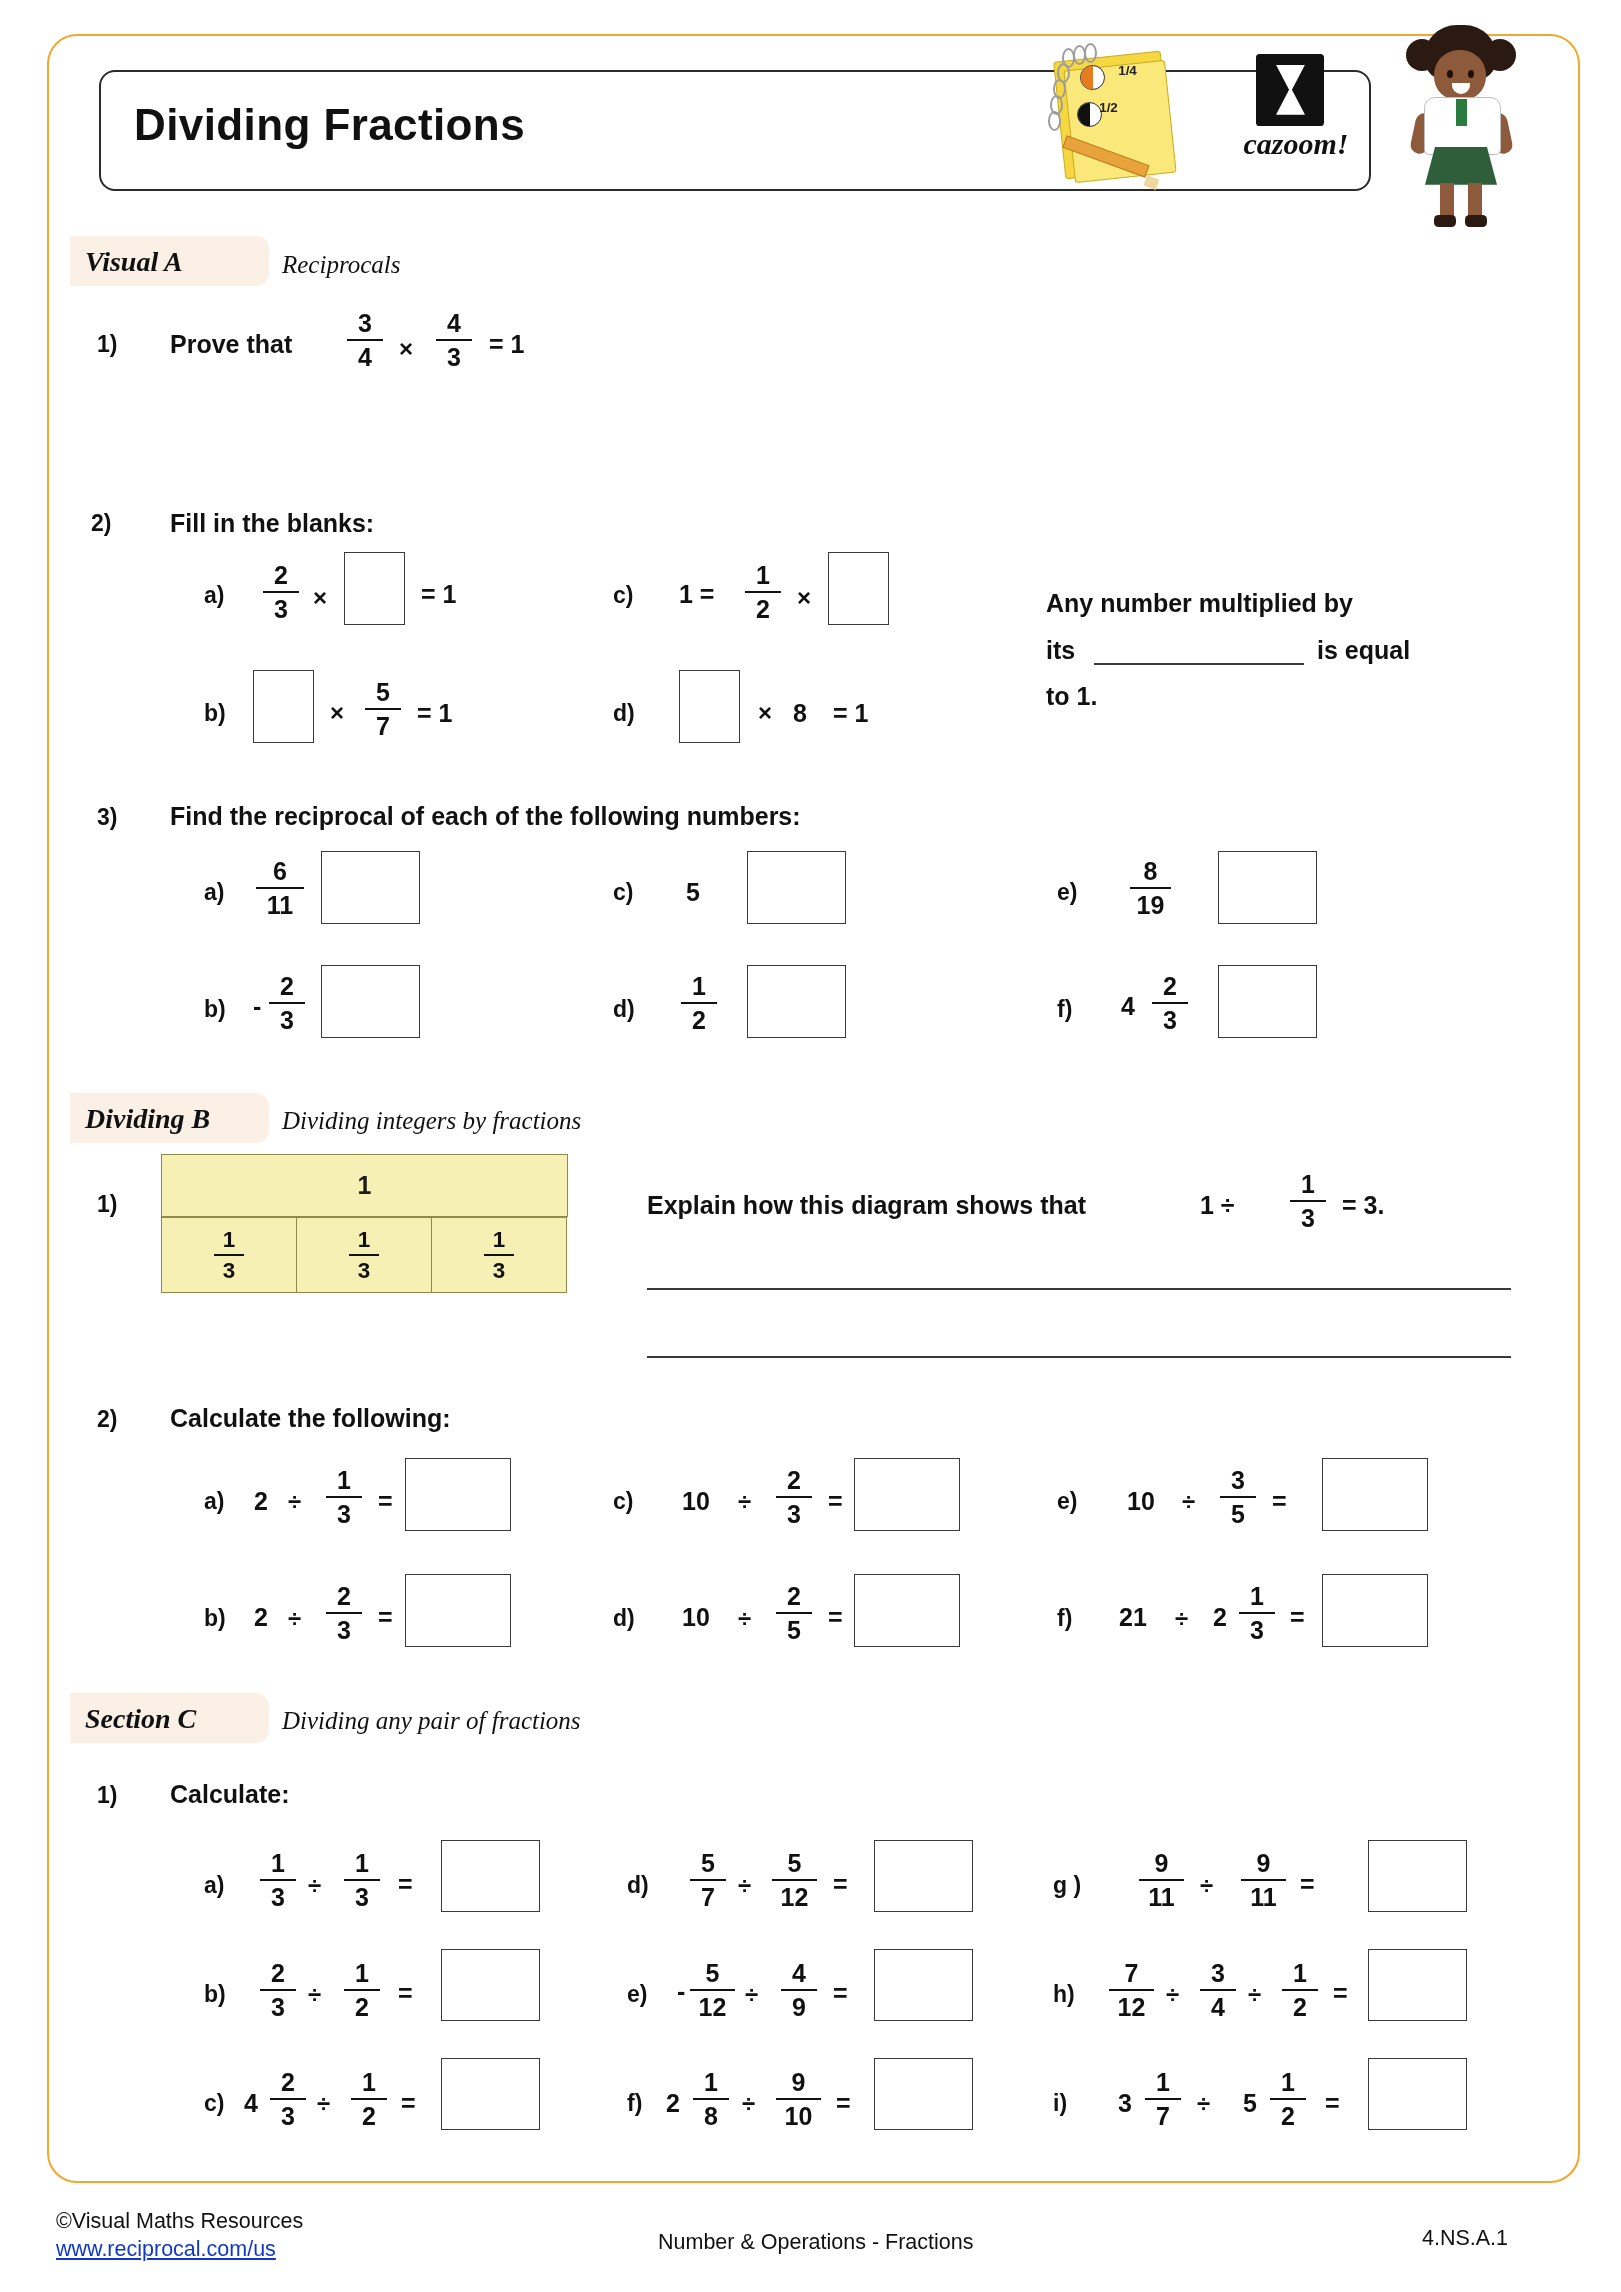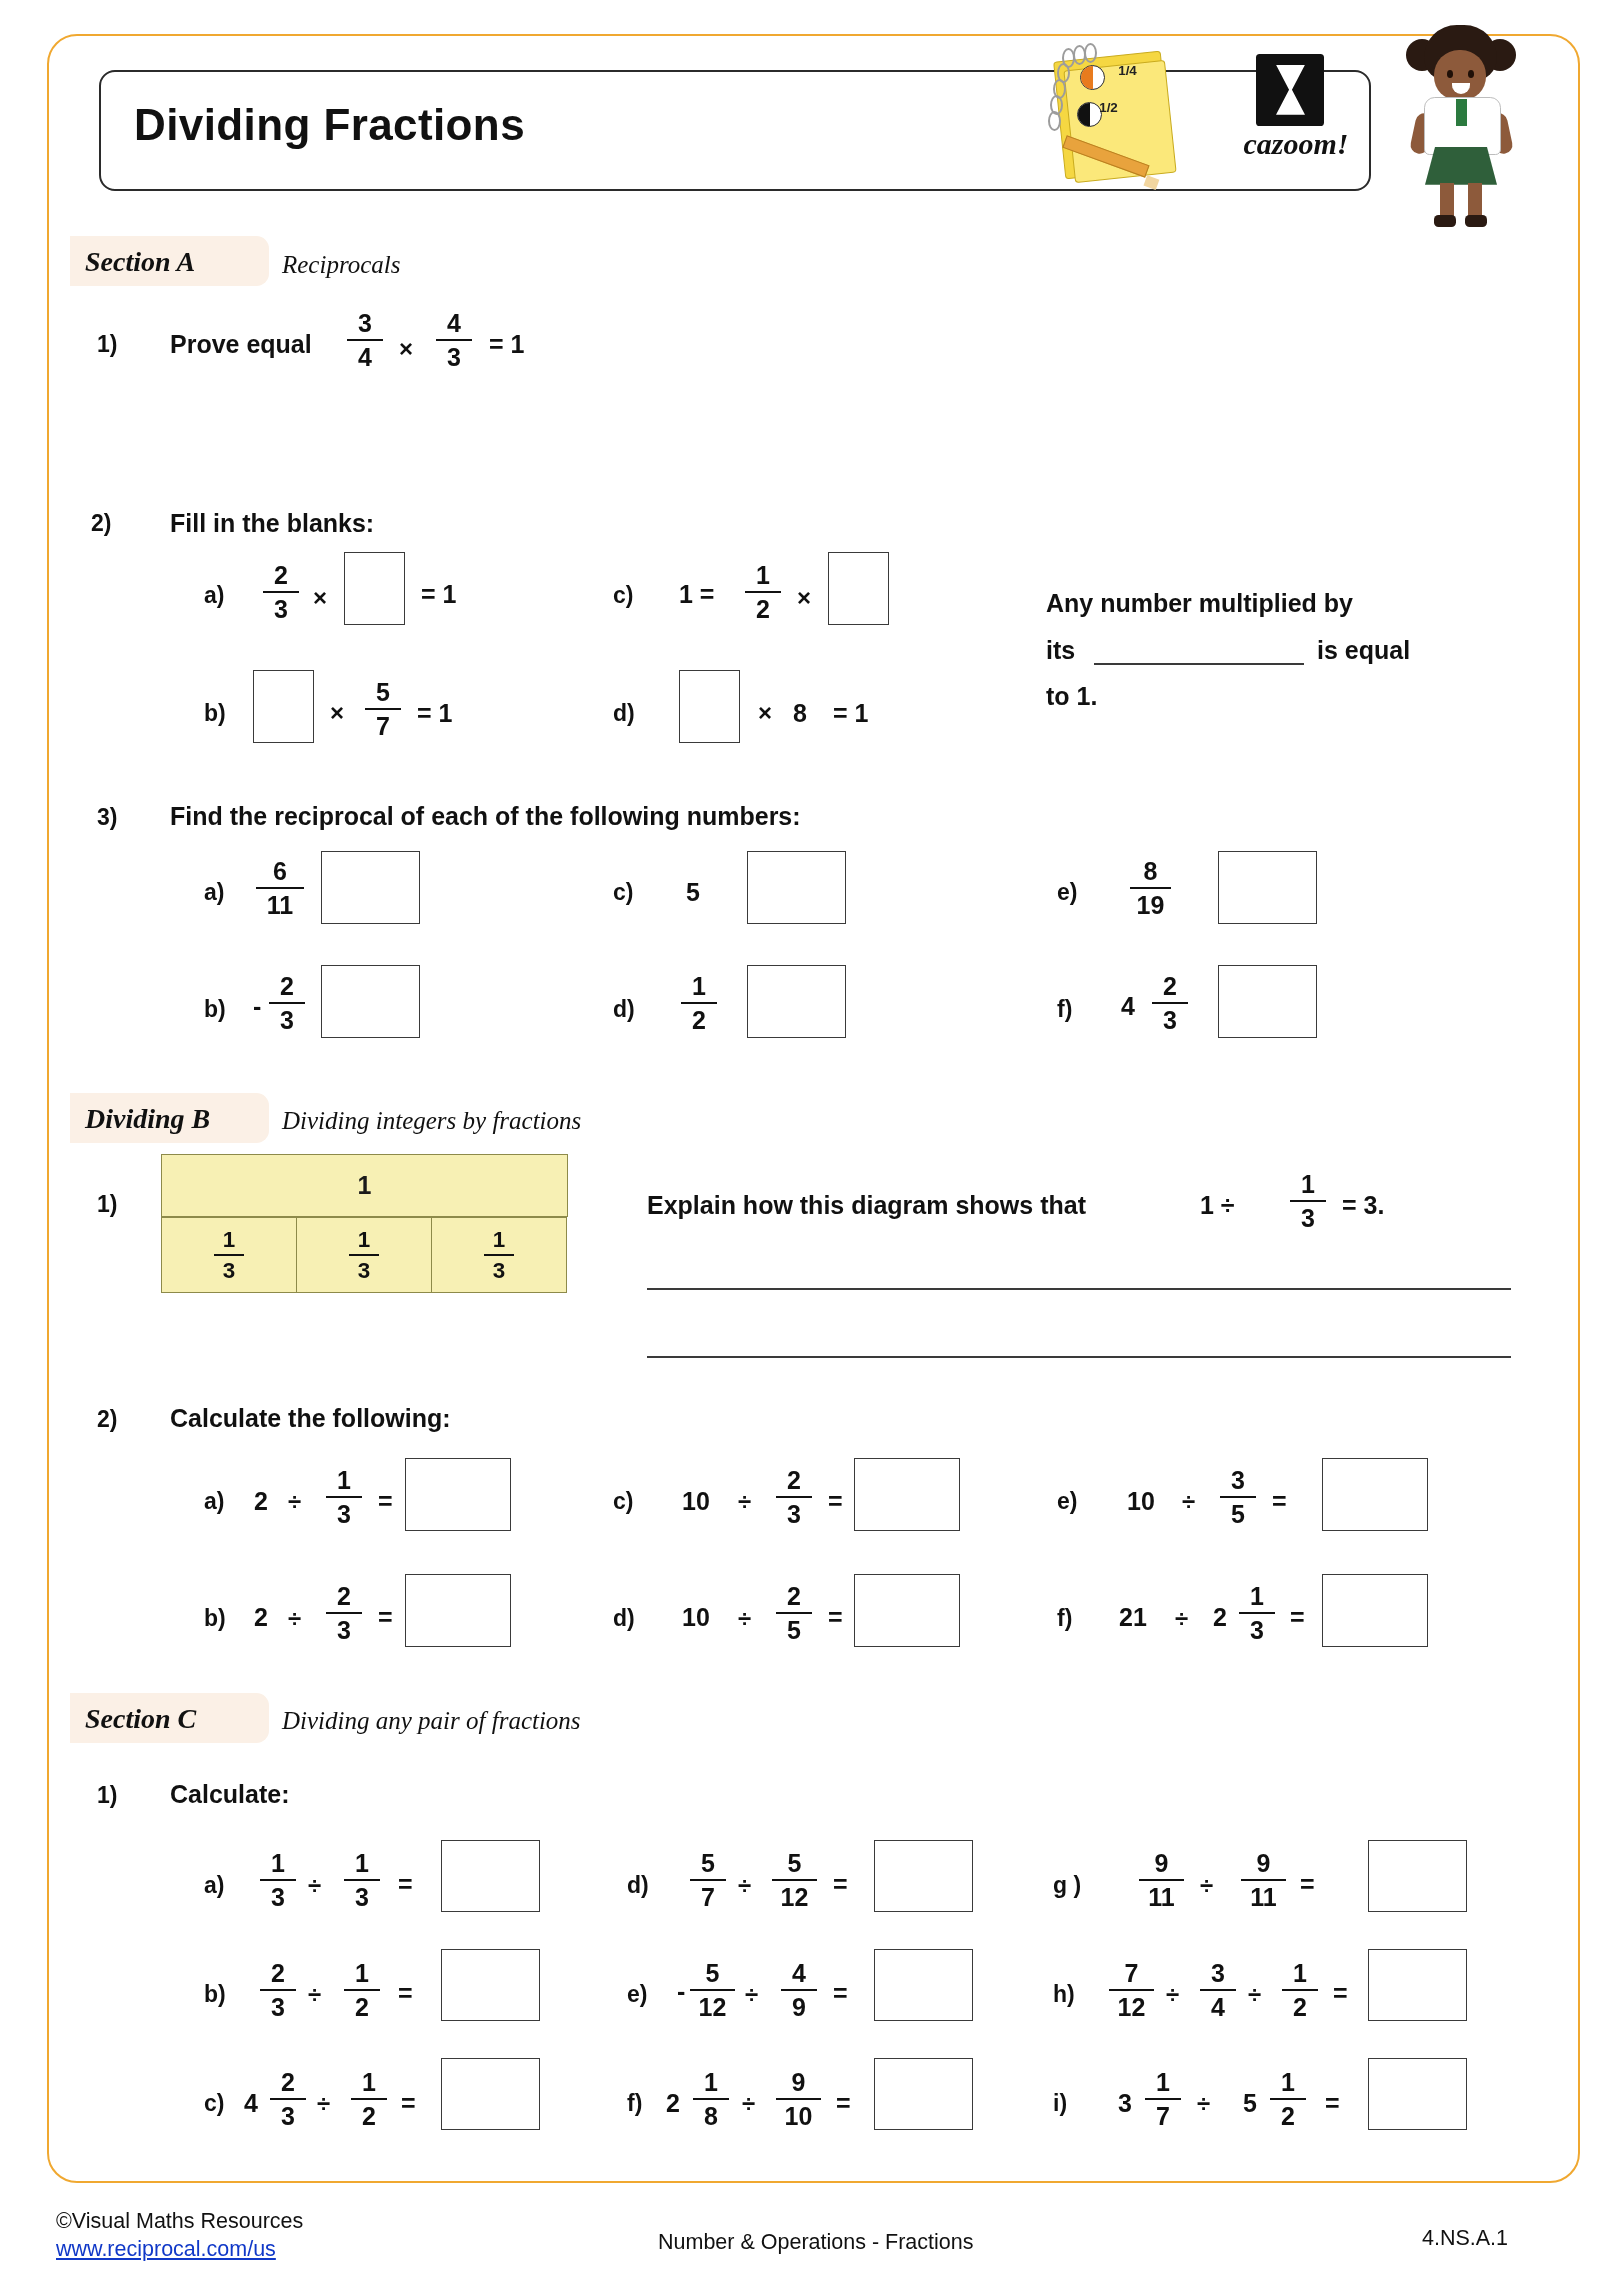--- a/index.html
+++ b/index.html
@@ -227,25 +227,25 @@
   <div class="shirt"></div>
   <div class="tie"></div>
   <div class="skirt"></div>
   <div class="leg l"></div>
     <div class="leg r"></div>
   <div class="shoe l"></div>
     <div class="shoe r"></div>
 </div>
 
 <div class="section-band" style="top:236px; width:199px;"></div>
-<div class="section-label" style="left:85px; top:246px;">Section A</div>
+<div class="section-label" style="left:85px; top:246px;">Visual A</div>
 <div class="section-sub" style="left:282px; top:251px;">Reciprocals</div>
 
 <div class="qnum" style="left:97px; top:331px;">1)</div>
-<div class="qtext" style="left:170px; top:330px;">Prove equal</div>
+<div class="qtext" style="left:170px; top:330px;">Prove that</div>
 <div class="frac" style="left:347px; top:310px; width:36px;">
   <span class="n">3</span>
   <span class="bar"></span>
   <span class="d">4</span>
 </div>
 <div class="op" style="left:399px; top:335px;">×</div>
 <div class="frac" style="left:436px; top:310px; width:36px;">
   <span class="n">4</span>
   <span class="bar"></span>
   <span class="d">3</span>

